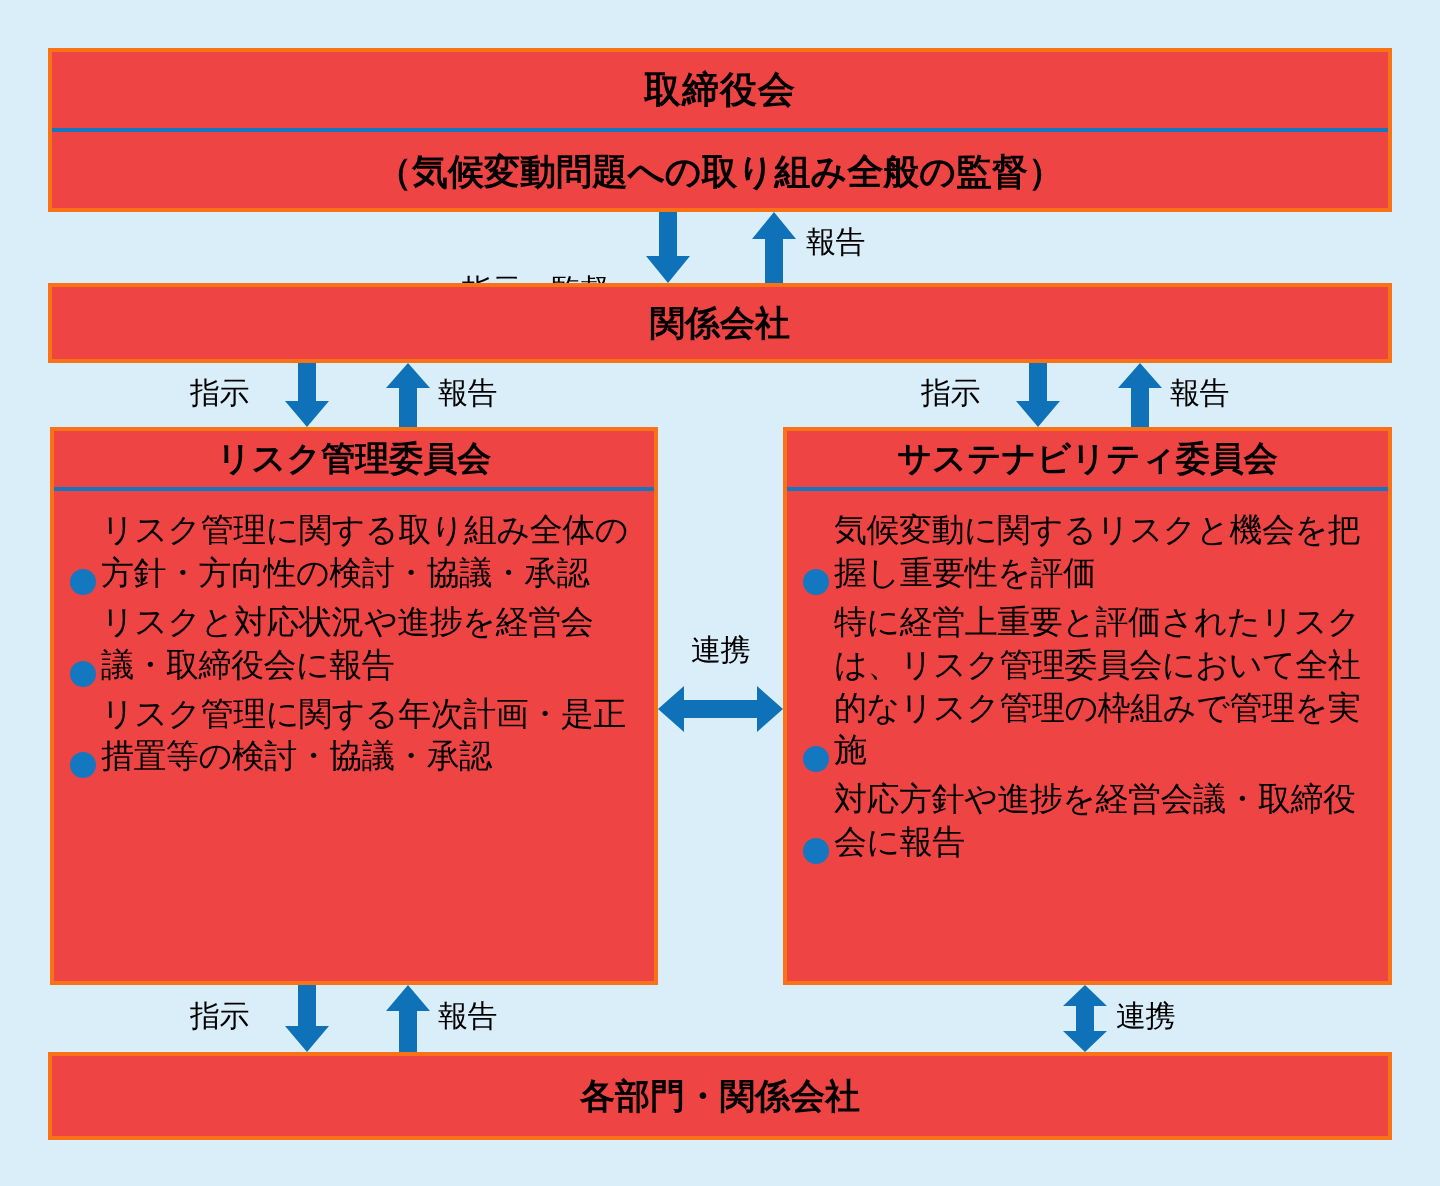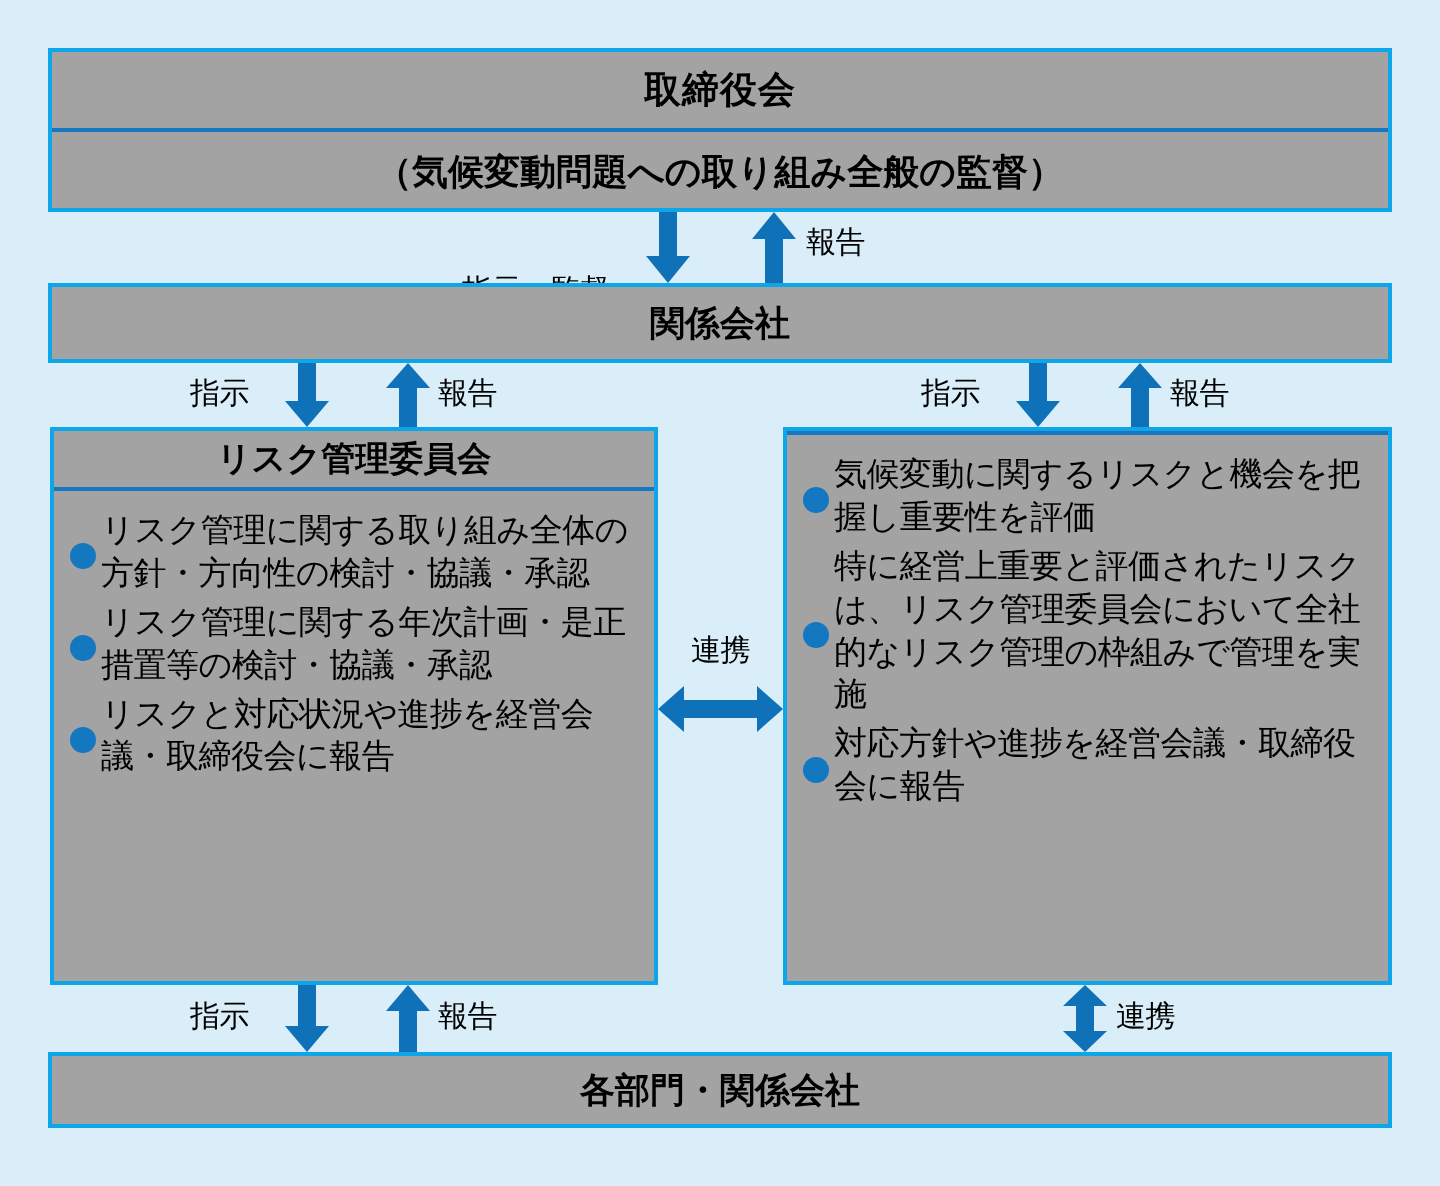--- a/index.html
+++ b/index.html
@@ -15,22 +15,22 @@
   }
   .canvas {
     position: relative;
     width: 1440px;
     height: 1186px;
   }
 
   
   .box {
     position: absolute;
-    background: #a3a3a3;
-    border: 4px solid #0ea5e9;
+    background: #ef4444;
+    border: 4px solid #f97316;
     box-sizing: border-box;
   }
   .box-title {
     display: flex;
     align-items: center;
     justify-content: center;
     box-sizing: border-box;
     width: 100%;
     font-weight: bold;
     color: #000000;
@@ -98,21 +98,21 @@
   .committee .box-title {
     height: 56px;
     font-size: 34px;
   }
   .committee-body {
     padding: 18px 14px 10px 16px;
     box-sizing: border-box;
   }
   .bullet-row {
     display: flex;
-    align-items: center;
+    align-items: flex-end;
     margin-bottom: 6px;
   }
   .bullet-dot {
     flex: 0 0 auto;
     width: 26px;
     height: 26px;
     border-radius: 50%;
     background: #1378bf;
     margin-top: 9px;
     margin-right: 5px;
@@ -122,21 +122,21 @@
     line-height: 1.30;
     color: #000000;
     letter-spacing: -0.5px;
   }
 
   
   #departments {
     left: 48px;
     top: 1052px;
     width: 1344px;
-    height: 76px;
+    height: 88px;
   }
   #departments .box-title {
     height: 100%;
     font-size: 35px;
   }
 
   
   .arrow-v {
     position: absolute;
   }
@@ -217,30 +217,31 @@
   <div class="box committee" id="risk-committee">
     <div class="box-title">リスク管理委員会</div>
     <div class="divider"></div>
     <div class="committee-body">
       <div class="bullet-row">
         <span class="bullet-dot"></span>
         <span class="bullet-text">リスク管理に関する取り組み全体の方針・方向性の検討・協議・承認</span>
       </div>
       <div class="bullet-row">
         <span class="bullet-dot"></span>
+        <span class="bullet-text">リスクと対応状況や進捗を経営会議・取締役会に報告</span>
+      </div>
+      <div class="bullet-row">
+        <span class="bullet-dot"></span>
         <span class="bullet-text">リスク管理に関する年次計画・是正措置等の検討・協議・承認</span>
       </div>
-      <div class="bullet-row">
-        <span class="bullet-dot"></span>
-        <span class="bullet-text">リスクと対応状況や進捗を経営会議・取締役会に報告</span>
-      </div>
     </div>
   </div>
 
   <div class="box committee" id="sustainability-committee">
+    <div class="box-title">サステナビリティ委員会</div>
     <div class="divider"></div>
     <div class="committee-body">
       <div class="bullet-row">
         <span class="bullet-dot"></span>
         <span class="bullet-text">気候変動に関するリスクと機会を把握し重要性を評価</span>
       </div>
       <div class="bullet-row">
         <span class="bullet-dot"></span>
         <span class="bullet-text">特に経営上重要と評価されたリスクは、リスク管理委員会において全社的なリスク管理の枠組みで管理を実施</span>
       </div>

